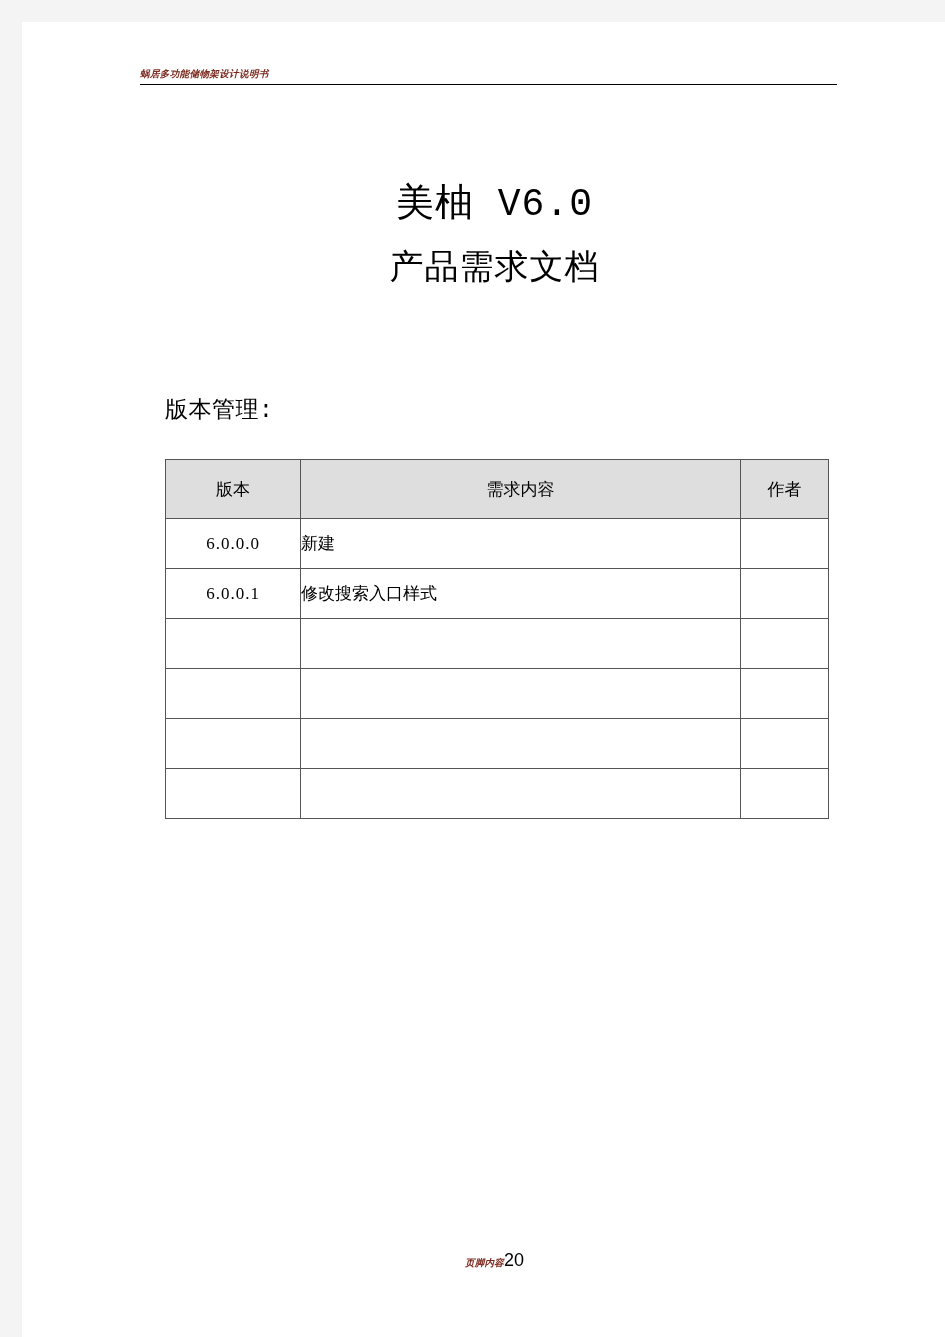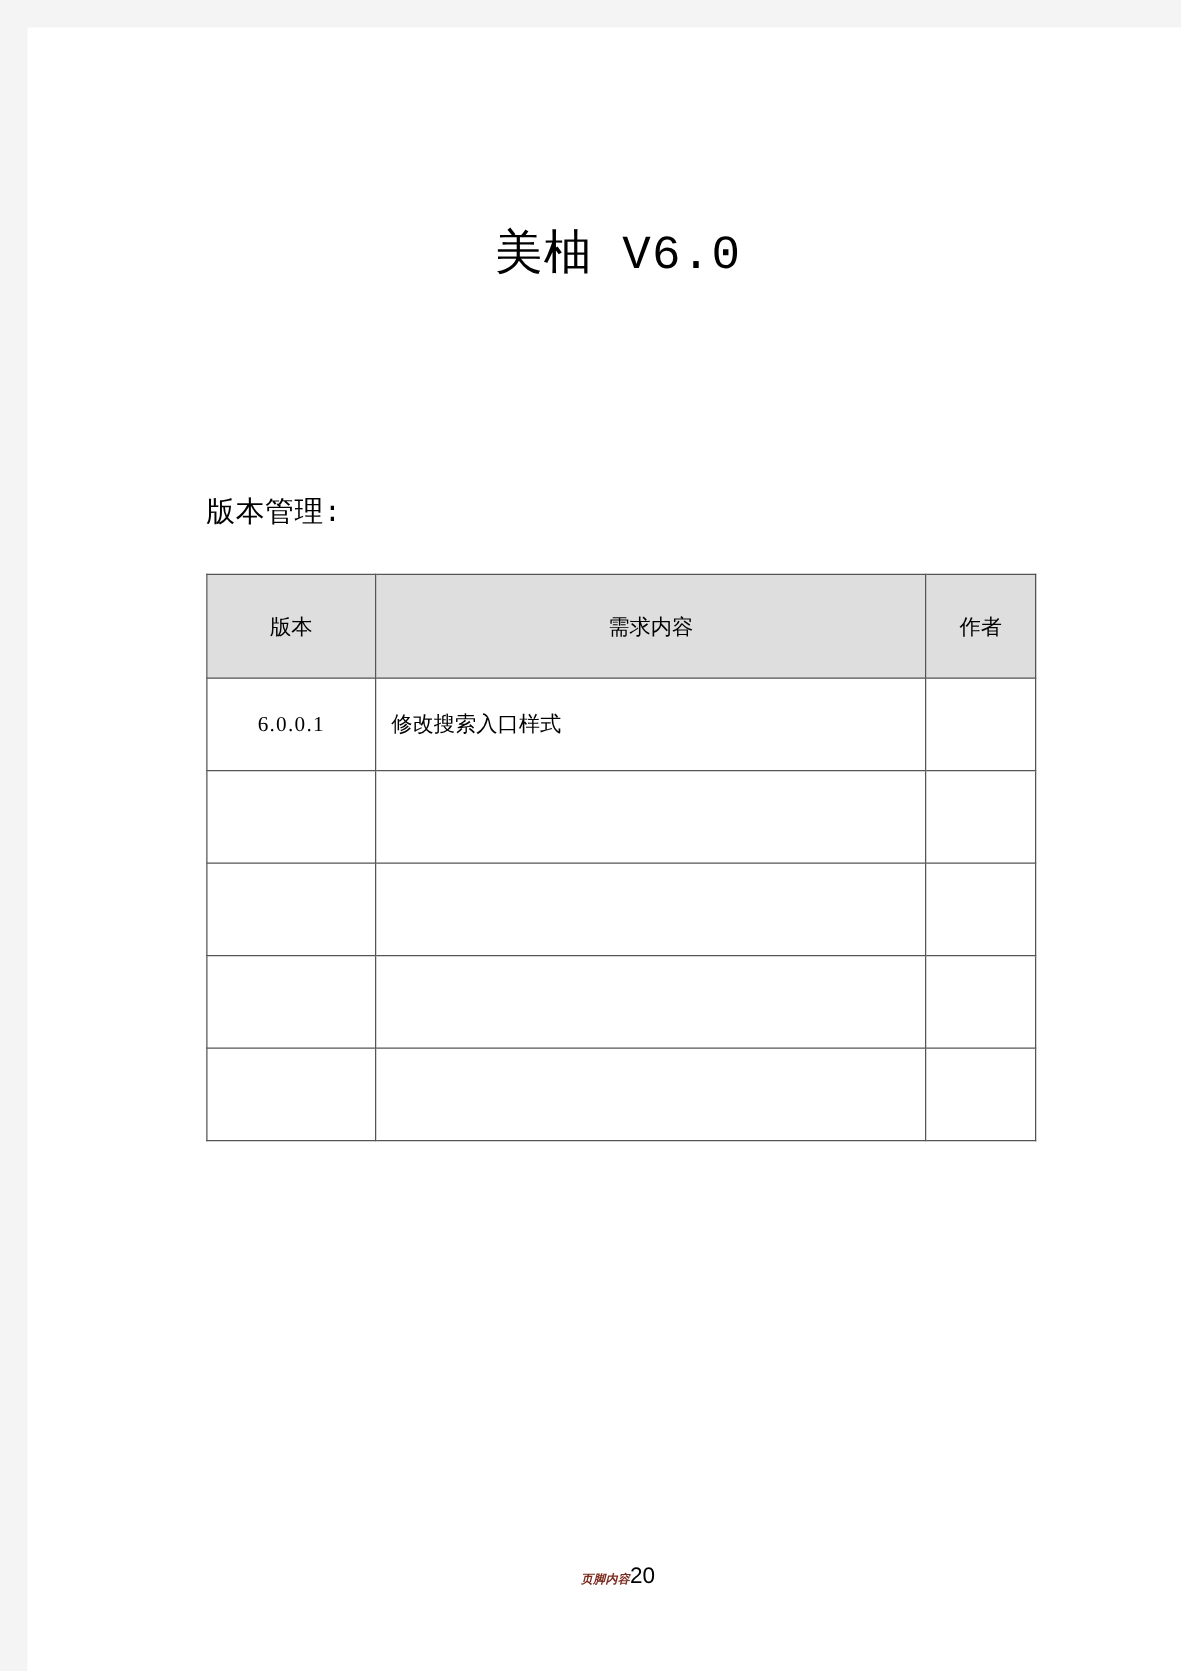--- a/index.html
+++ b/index.html
@@ -93,21 +93,21 @@
     width: 663px;
     table-layout: fixed;
   }
   table.version-table col.c-version { width: 135px; }
   table.version-table col.c-content { width: 440px; }
   table.version-table col.c-author  { width: 88px; }
 
   table.version-table th,
   table.version-table td {
     border: 1.4px solid #555555;
-    padding: 12px;
+    padding: 0;
     vertical-align: middle;
   }
   table.version-table thead th {
     background: #dedede;
     height: 58px;
     font-weight: normal;
     font-family: "Liberation Serif", "DejaVu Serif", serif;
     font-size: 17px;
     color: #000000;
     text-align: center;
@@ -159,43 +159,53 @@
     font-size: 18px;
     color: #000000;
     vertical-align: baseline;
   }
 </style>
 </head>
 <body>
 
 <div class="page-sheet">
 
+  <div class="doc-header">
+    <div class="doc-header-text">蜗居多功能储物架设计说明书</div>
+    <div class="doc-header-rule"></div>
+  </div>
 
   <div class="title-block">
     <div class="doc-title-line">美柚 V6.0</div>
+    <div class="doc-title-line secondary">产品需求文档</div>
   </div>
 
   <div class="section-heading">版本管理:</div>
 
   <div class="version-table-wrap">
     <table class="version-table">
       <colgroup>
         <col class="c-version">
         <col class="c-content">
         <col class="c-author">
       </colgroup>
       <thead>
         <tr>
           <th>版本</th>
           <th>需求内容</th>
           <th>作者</th>
         </tr>
       </thead>
       <tbody>
         <tr>
+          <td class="cell-version">6.0.0.0</td>
+          <td class="cell-content">新建</td>
+          <td class="cell-author"></td>
+        </tr>
+        <tr>
           <td class="cell-version">6.0.0.1</td>
           <td class="cell-content">修改搜索入口样式</td>
           <td class="cell-author"></td>
         </tr>
         <tr>
           <td class="cell-version"></td>
           <td class="cell-content"></td>
           <td class="cell-author"></td>
         </tr>
         <tr>

